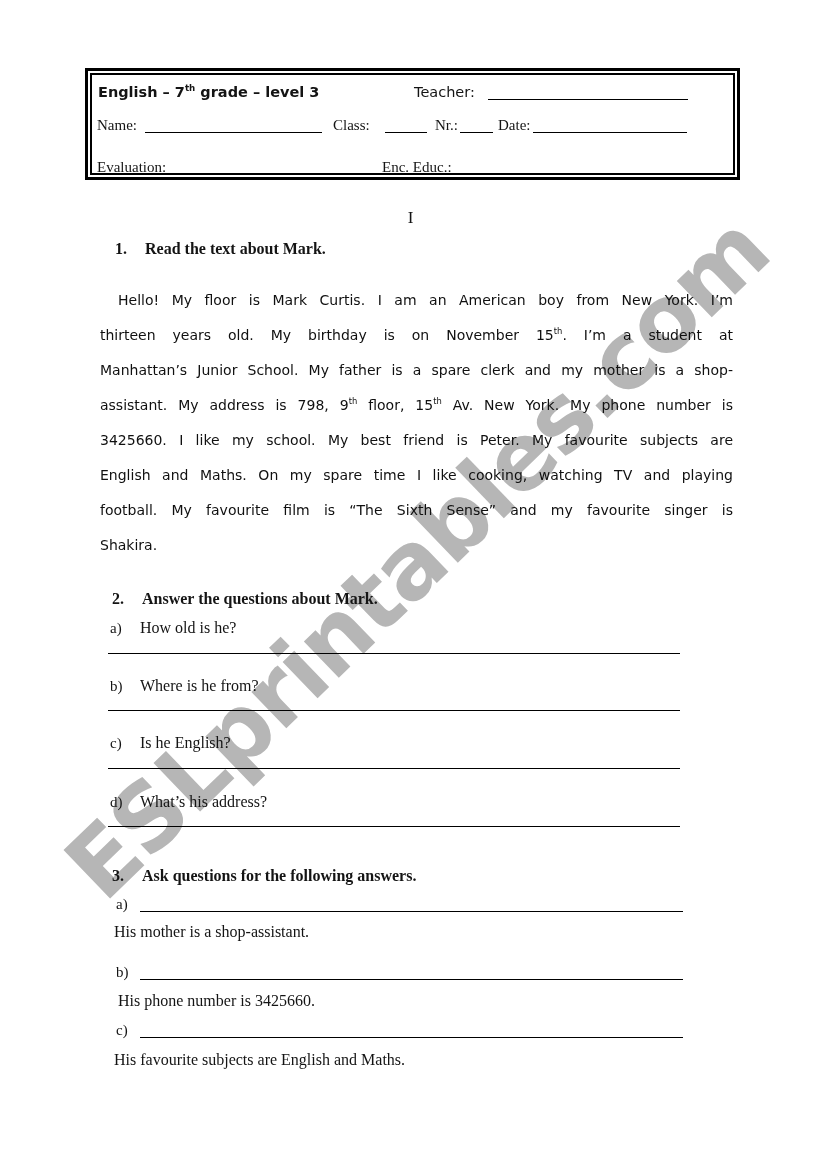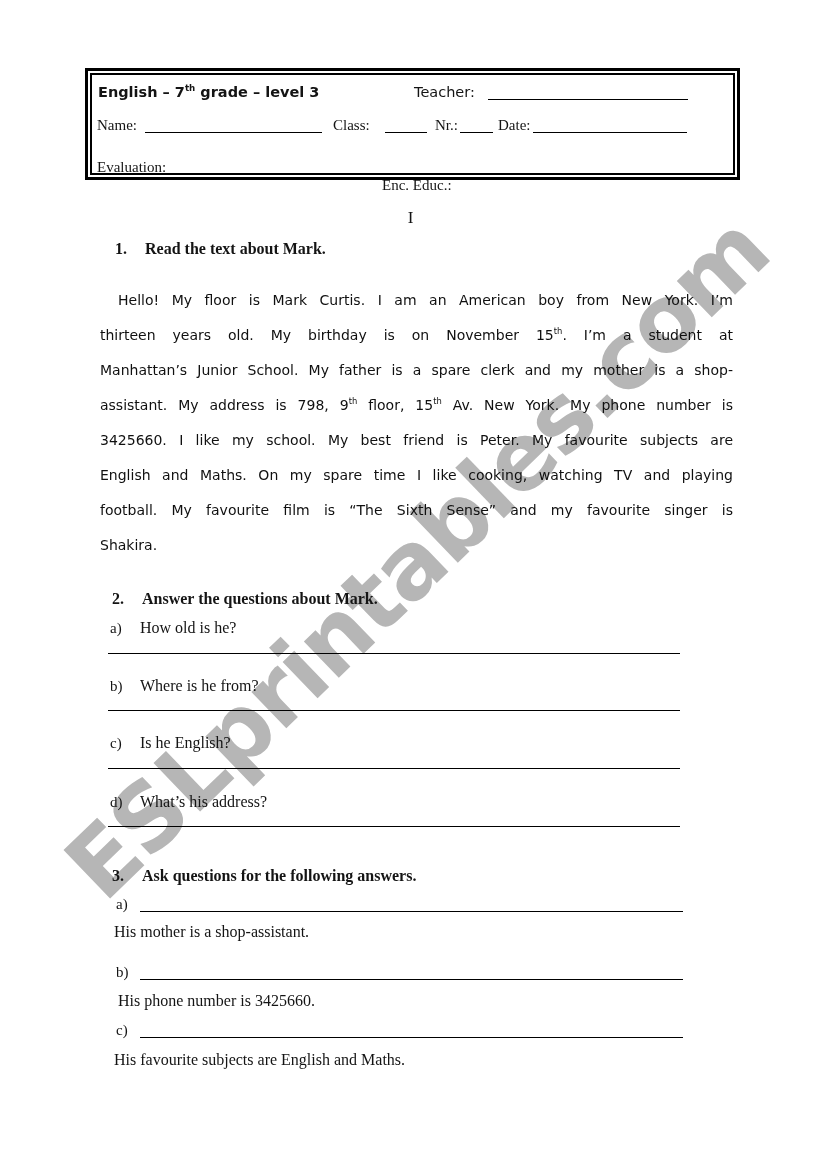--- a/index.html
+++ b/index.html
@@ -76,21 +76,21 @@
           <span class="u" style="left:293px; width:42px; top:0;"></span>
           <span class="hb-label" style="left:343px;">Nr.:</span>
           <span class="u" style="left:368px; width:33px; top:0;"></span>
           <span class="hb-label" style="left:406px;">Date:</span>
           <span class="u" style="left:441px; width:154px; top:0;"></span>
         </div>
 
         <div class="hb-row" style="top:84px;padding-left:20px;">
           <span class="hb-label" style="left:5px;">Evaluation:</span>
           <span class="u" style="left:88px; width:165px; top:0;"></span>
-          <span class="hb-label" style="left:290px;margin-top:18px;">Enc. Educ.:</span>
+          <span class="hb-label" style="left:290px;">Enc. Educ.:</span>
           <span class="u" style="left:366px; width:227px; top:0;"></span>
         </div>
 
       </div>
     </div>
 
     <div class="sec-marker">I</div>
 
     <div class="heading" style="left:115px; top:240px;">
       <span class="num">1.</span><span>Read the text about Mark.</span>

